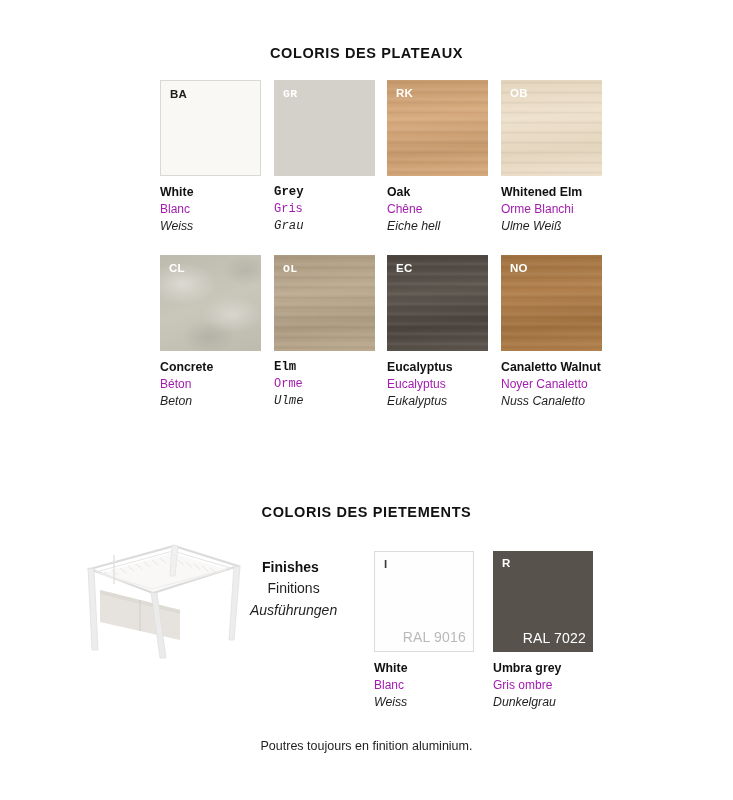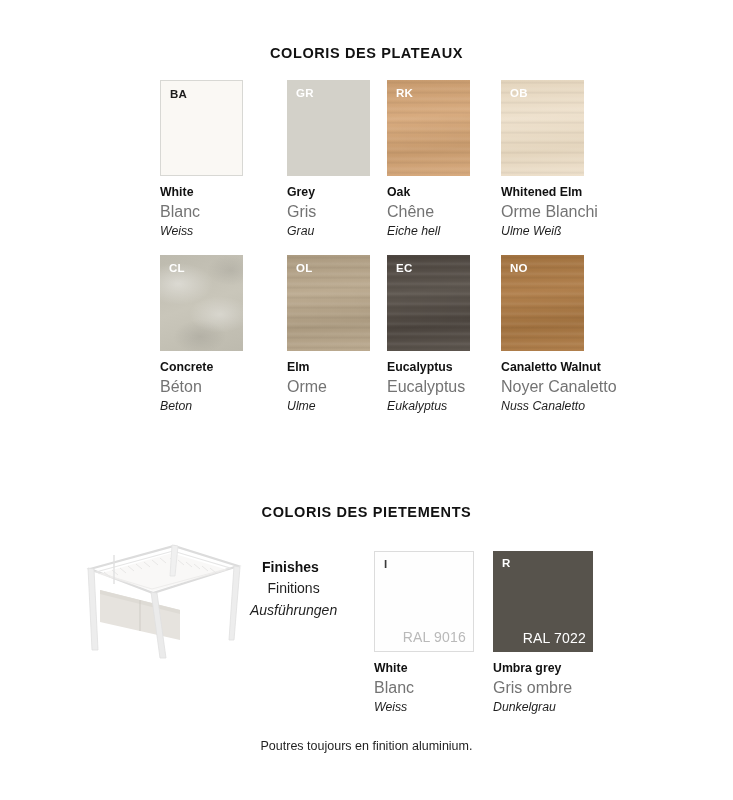--- a/index.html
+++ b/index.html
@@ -45,27 +45,27 @@
   }
   .swatch-row {
     position: relative;
     height: 175px;
   }
   .swatch-cell {
     position: absolute;
     width: 101px;
   }
   .swatch-cell.c0 { left: 0px;   }
-  .swatch-cell.c1 { left: 127px; }
+  .swatch-cell.c1 { left: 114px; font-family: Liberation Mono, monospace; }
   .swatch-cell.c2 { left: 227px; }
   .swatch-cell.c3 { left: 341px; }
 
   .swatch {
     position: relative;
-    width: 83px;
+    width: 101px;
     height: 96px;
     overflow: hidden;
   }
   .swatch.bordered {
     box-sizing: border-box;
     border: 1px solid #d8d8d4;
   }
   .swatch .grain {
     position: absolute;
     inset: 0;
@@ -83,23 +83,23 @@
   .swatch .code.dark { color: #1c1c1c; }
 
   .names { margin-top: 8px; line-height: 1.38; }
   .name-en {
     font-size: 12.3px;
     font-weight: bold;
     color: #111111;
     white-space: nowrap;
   }
   .name-fr {
-    font-size: 16px;
+    font-size: 12px;
     font-weight: normal;
-    color: #737373;
+    color: #a21caf;
     white-space: nowrap;
   }
   .name-de {
     font-size: 12.3px;
     font-style: italic;
     color: #1f1f1f;
     white-space: nowrap;
   }
 
   

